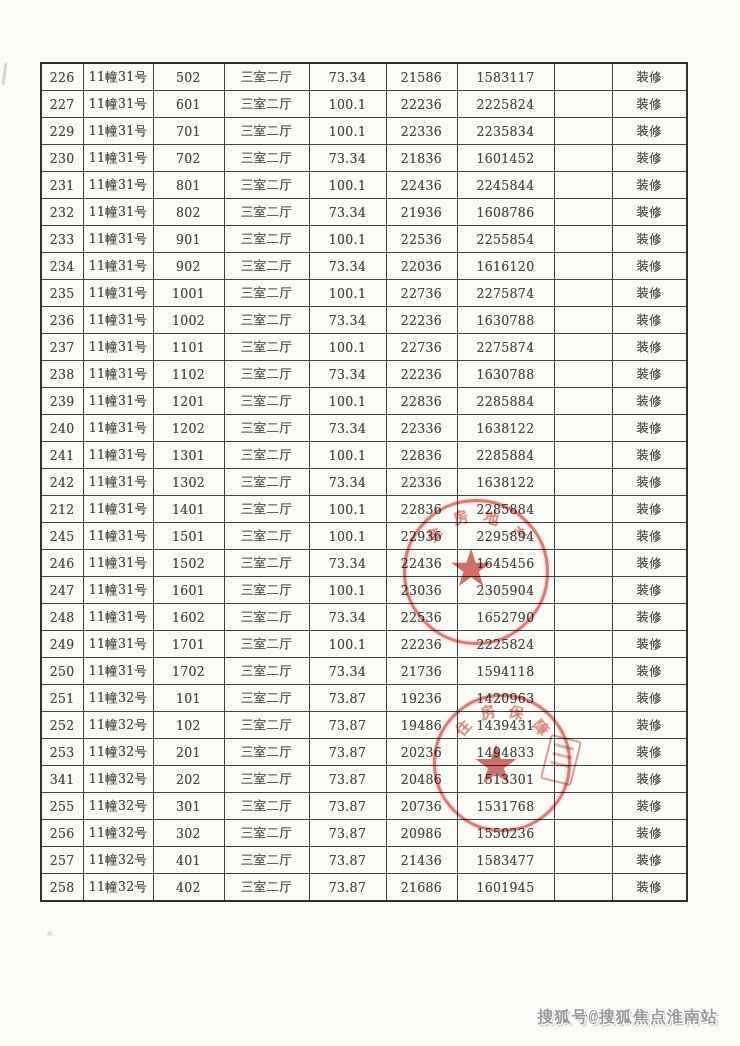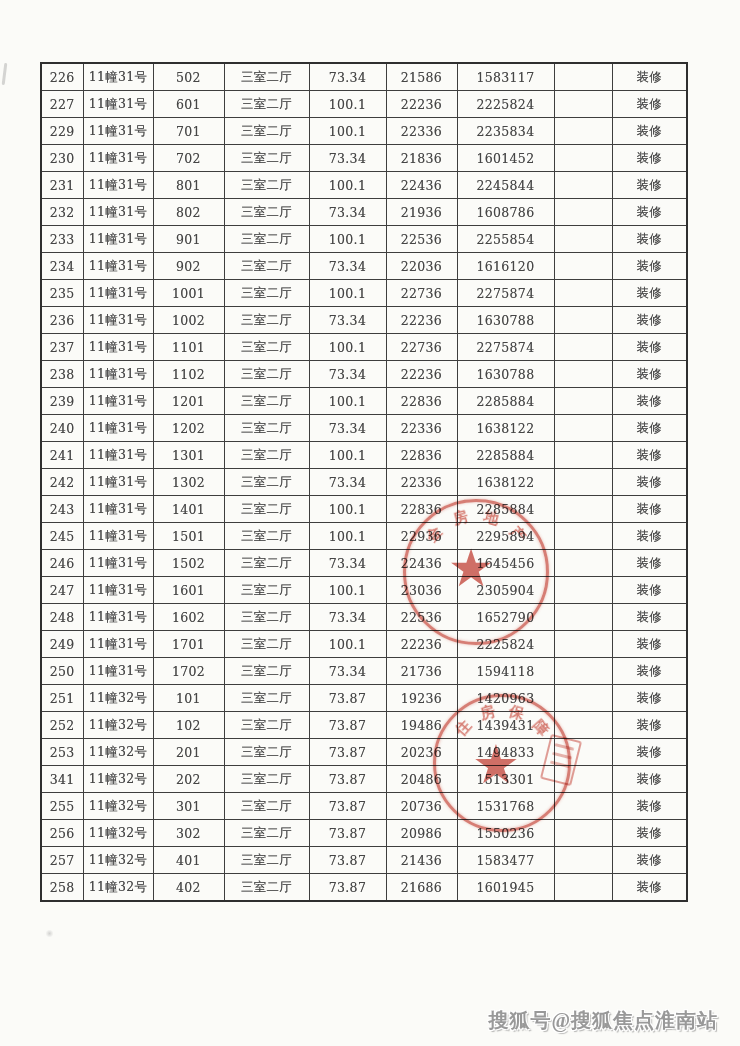--- a/index.html
+++ b/index.html
@@ -58,24 +58,24 @@
     mix-blend-mode:multiply;opacity:.75;filter:blur(.5px);
     pointer-events:none;
   }
   .stamp-tag i{
     display:block;height:3px;margin:6px 4px 0 4px;
     background:rgba(197,57,44,.5);border-radius:2px;
   }
   
   .watermark{
     position:absolute;top:1007px;right:22px;
-    font-size:20px;font-weight:bold;letter-spacing:1px;
+    font-size:16px;font-weight:bold;letter-spacing:1px;
     color:rgba(148,148,148,.95);
     text-shadow:1px 1px 0 #fff,-1px -1px 0 #fff,1px -1px 0 #fff,-1px 1px 0 #fff,2px 2px 1px rgba(120,120,120,.5);
-    font-family:Liberation Serif, serif;
+    font-family:Liberation Mono, monospace;
   }
   
   .artifact-a{
     position:absolute;left:3px;top:63px;width:3px;height:22px;
     background:#b5b5b2;opacity:.55;transform:rotate(7deg);border-radius:2px;
   }
   .artifact-b{
     position:absolute;left:46px;top:929px;width:7px;height:9px;
     background:radial-gradient(circle,#aaa,transparent 70%);opacity:.5;
   }
@@ -270,21 +270,21 @@
           <td>11幢31号</td>
           <td>1302</td>
           <td>三室二厅</td>
           <td>73.34</td>
           <td>22336</td>
           <td>1638122</td>
           <td></td>
           <td>装修</td>
         </tr>
         <tr>
-          <td>243</td>
+          <td>212</td>
           <td>11幢31号</td>
           <td>1401</td>
           <td>三室二厅</td>
           <td>100.1</td>
           <td>22836</td>
           <td>2285884</td>
           <td></td>
           <td>装修</td>
         </tr>
         <tr>

